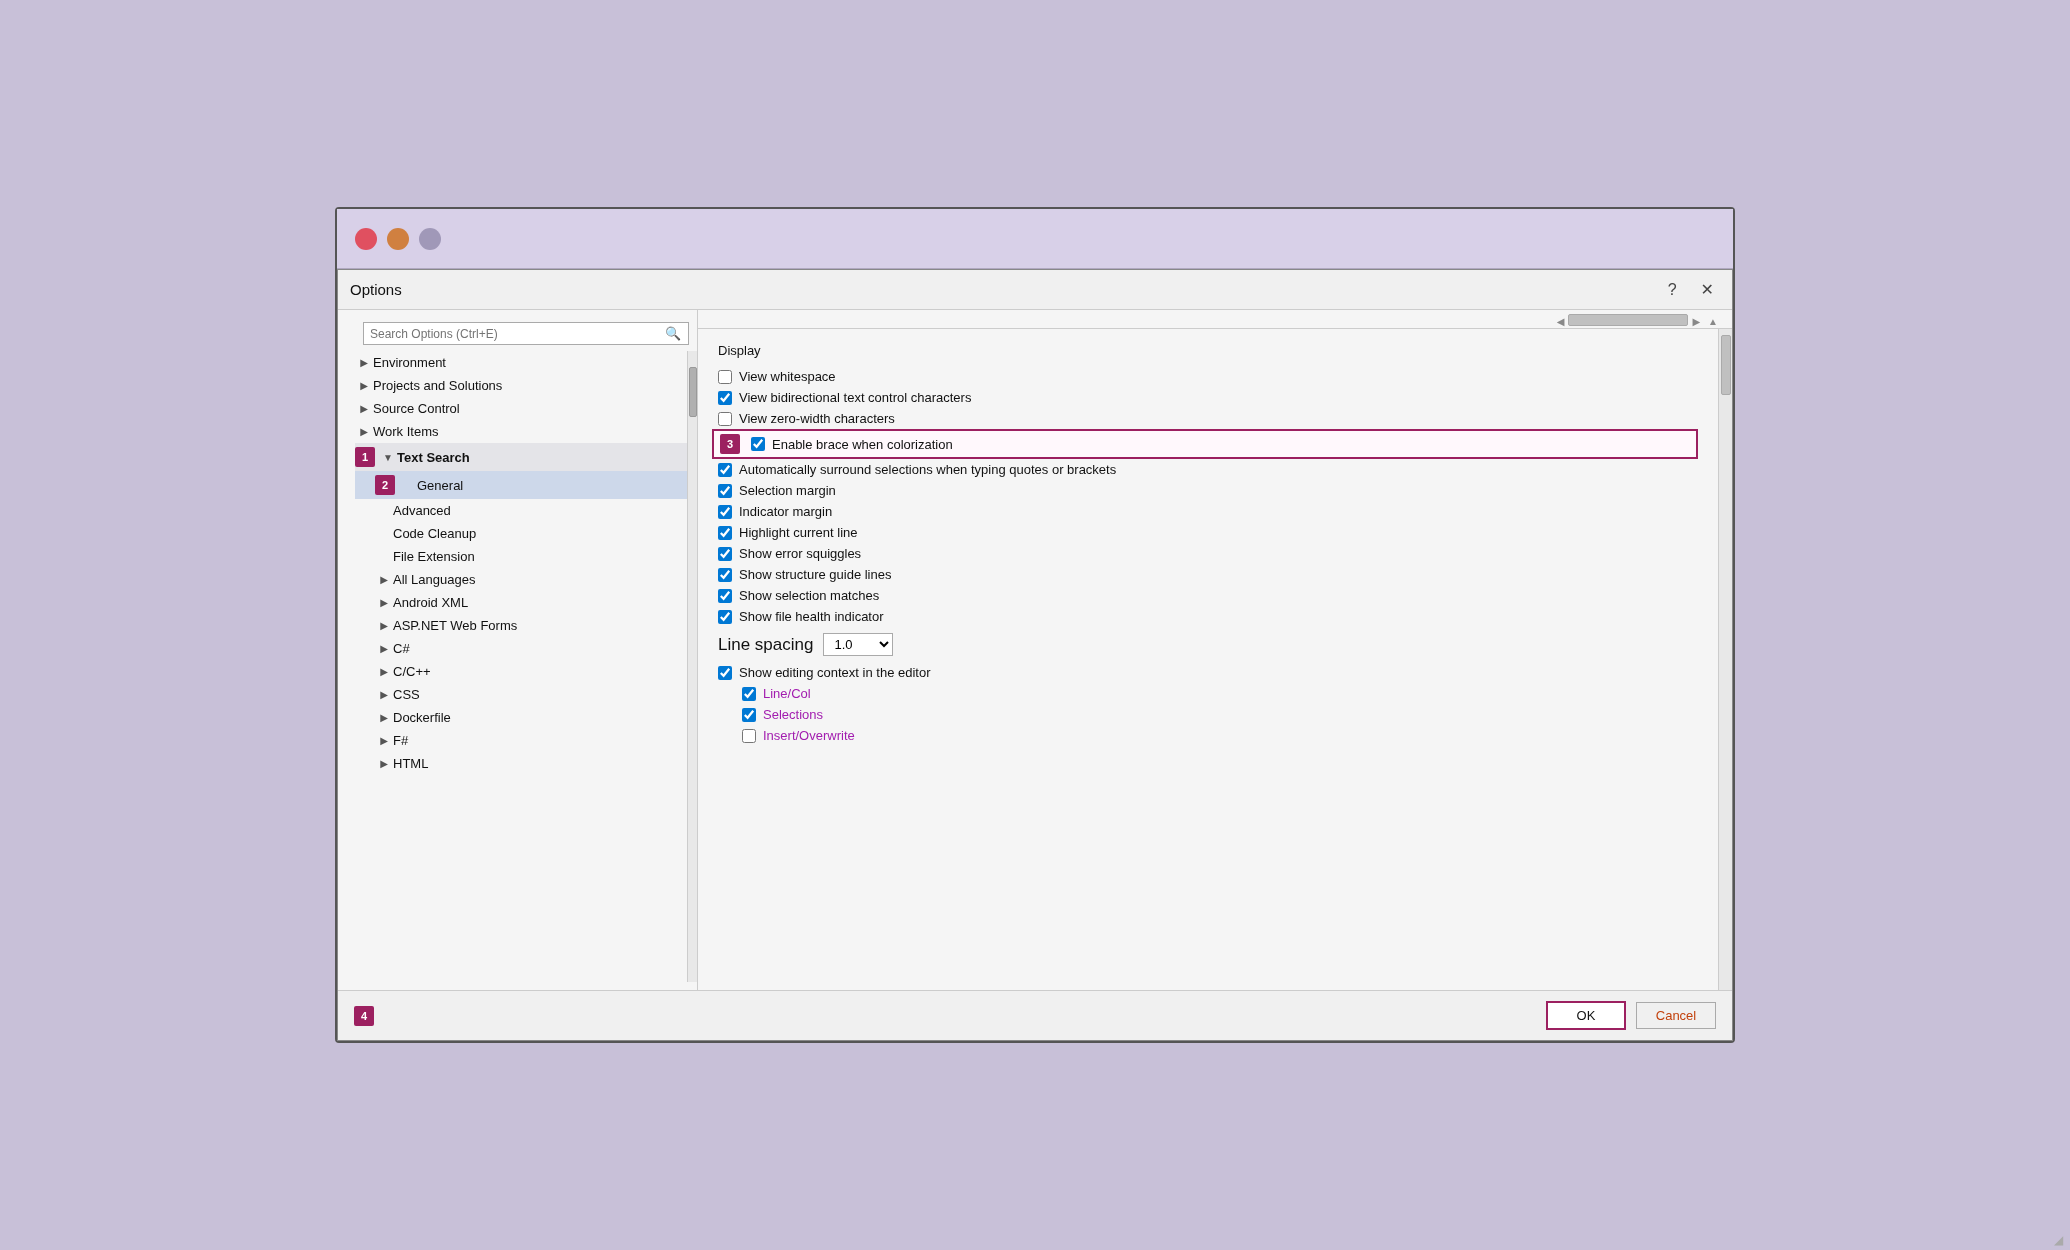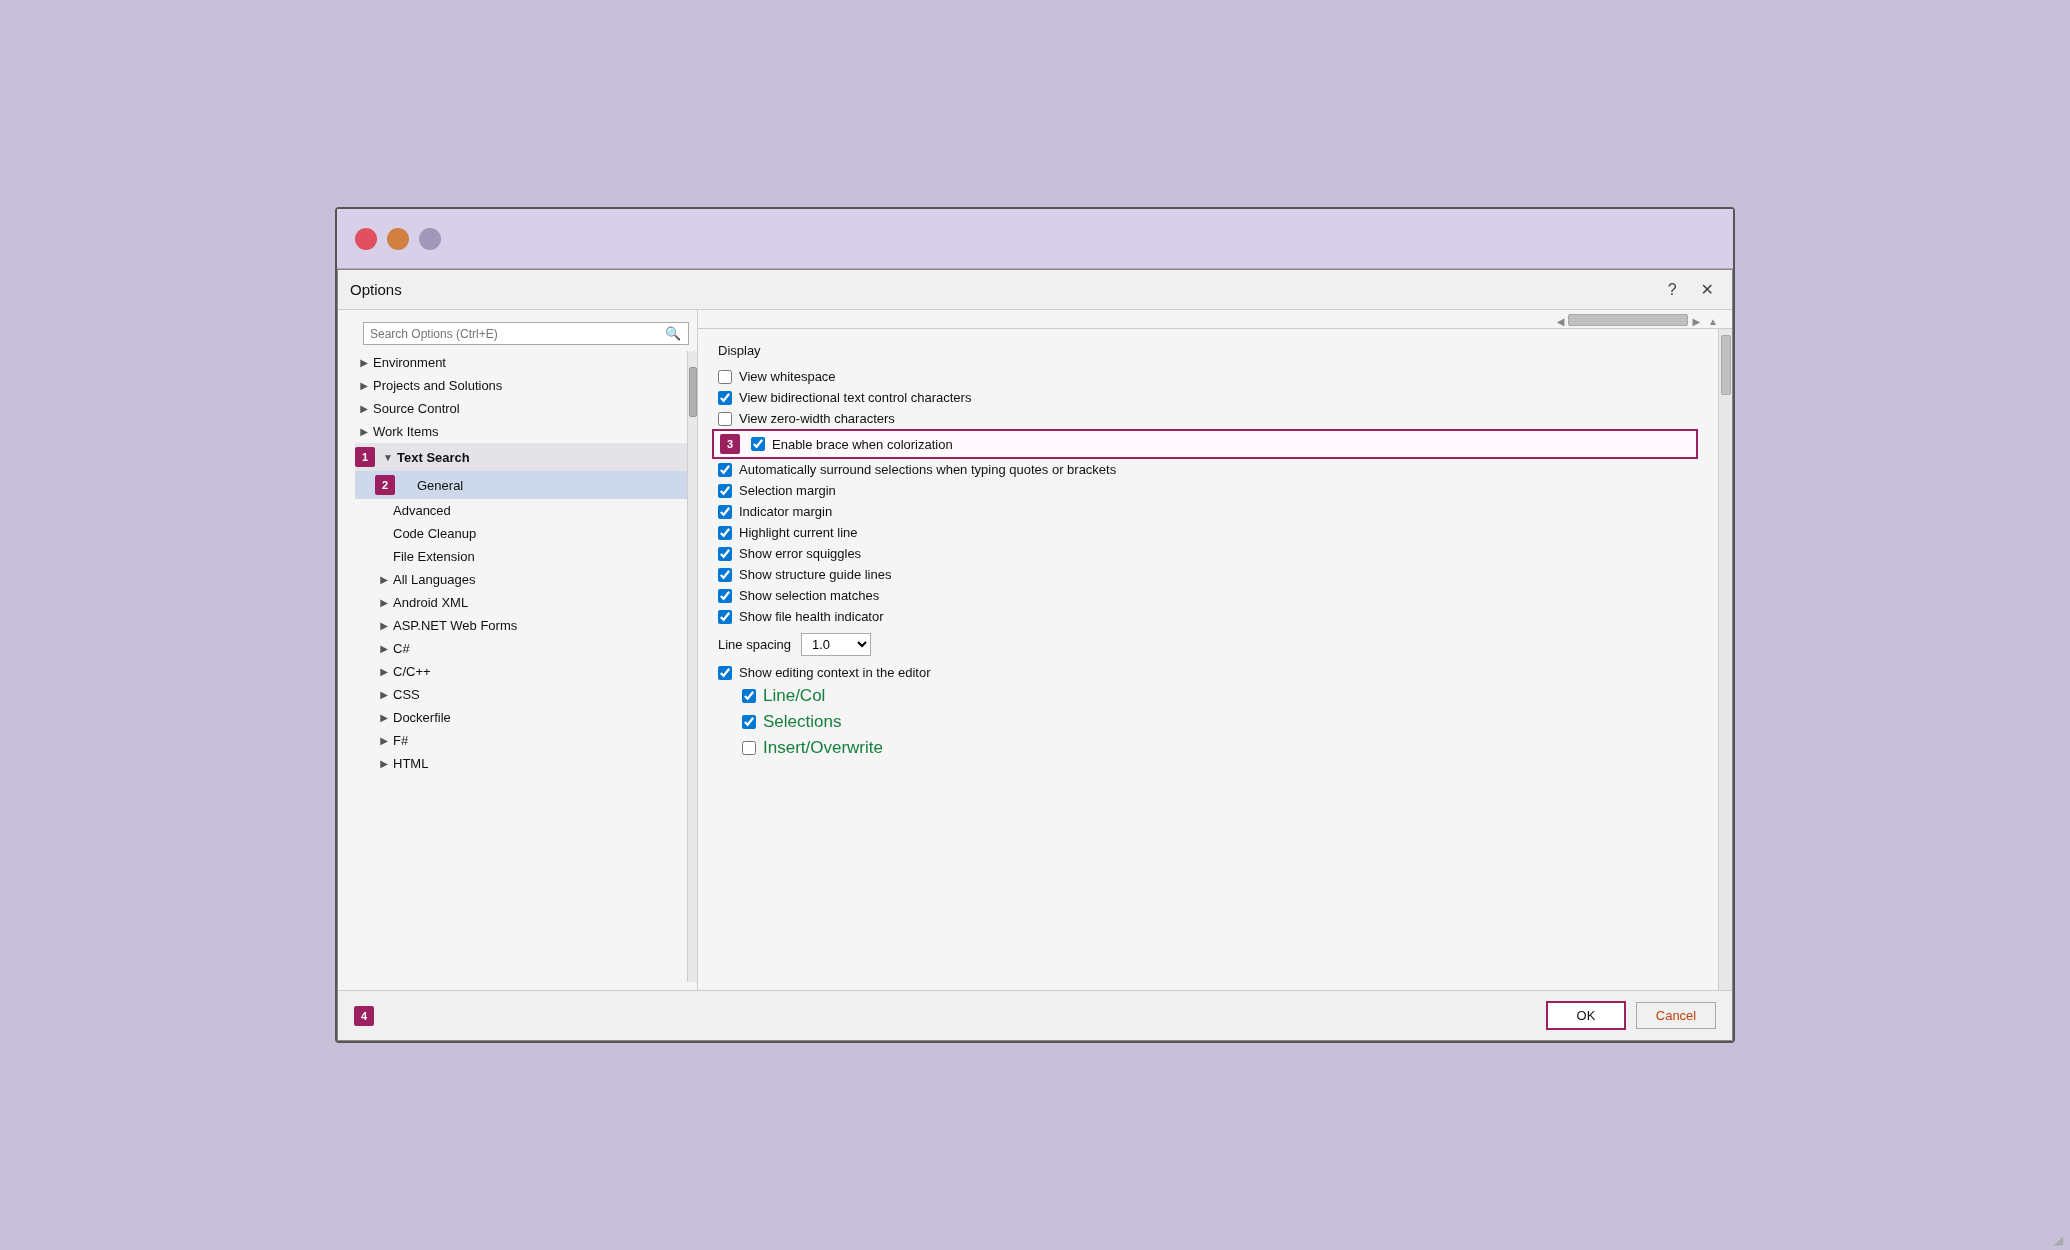--- a/index.html
+++ b/index.html
@@ -188,36 +188,36 @@
       margin-left: -6px;
       background: #fff8fc;
     }
     .highlighted-row label { color: #111; }
     .line-spacing-row {
       display: flex;
       align-items: center;
       gap: 10px;
       margin: 6px 0;
     }
-    .line-spacing-label { font-size: 13px; color: #111; }
+    .line-spacing-label { font-size: 17px; color: #111; }
     .line-spacing-select {
       border: 1px solid #aaa;
       background: white;
       padding: 2px 6px;
       font-size: 13px;
       width: 70px;
     }
     .sub-option-row {
       display: flex;
       align-items: center;
       padding: 3px 0;
       gap: 7px;
       margin-left: 24px;
     }
-    .sub-option-row label { font-size: 17px; color: #15803d; cursor: pointer; }
+    .sub-option-row label { font-size: 13px; color: #a21caf; cursor: pointer; }
     .sub-option-row input[type=checkbox] {
       accent-color: #0078d4;
       width: 14px; height: 14px;
       flex-shrink: 0;
     }
     
     .dialog-footer {
       background: #f0f0f0;
       border-top: 1px solid #ccc;
       padding: 10px 16px;

